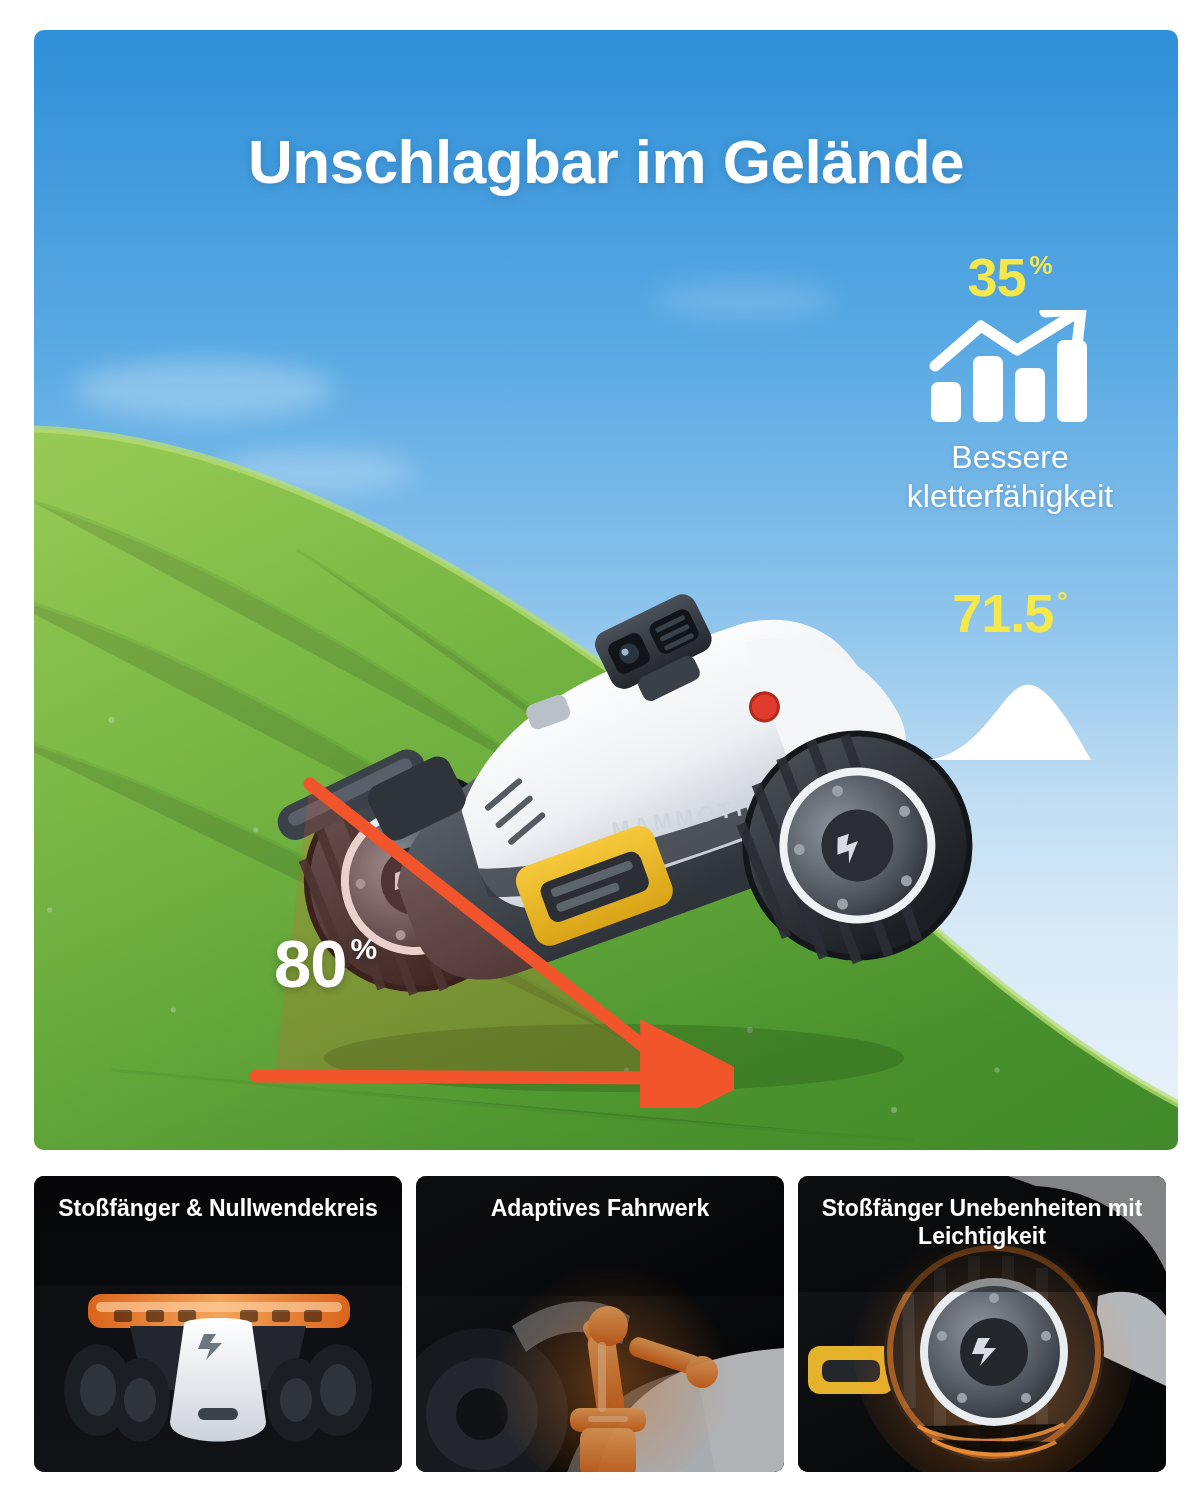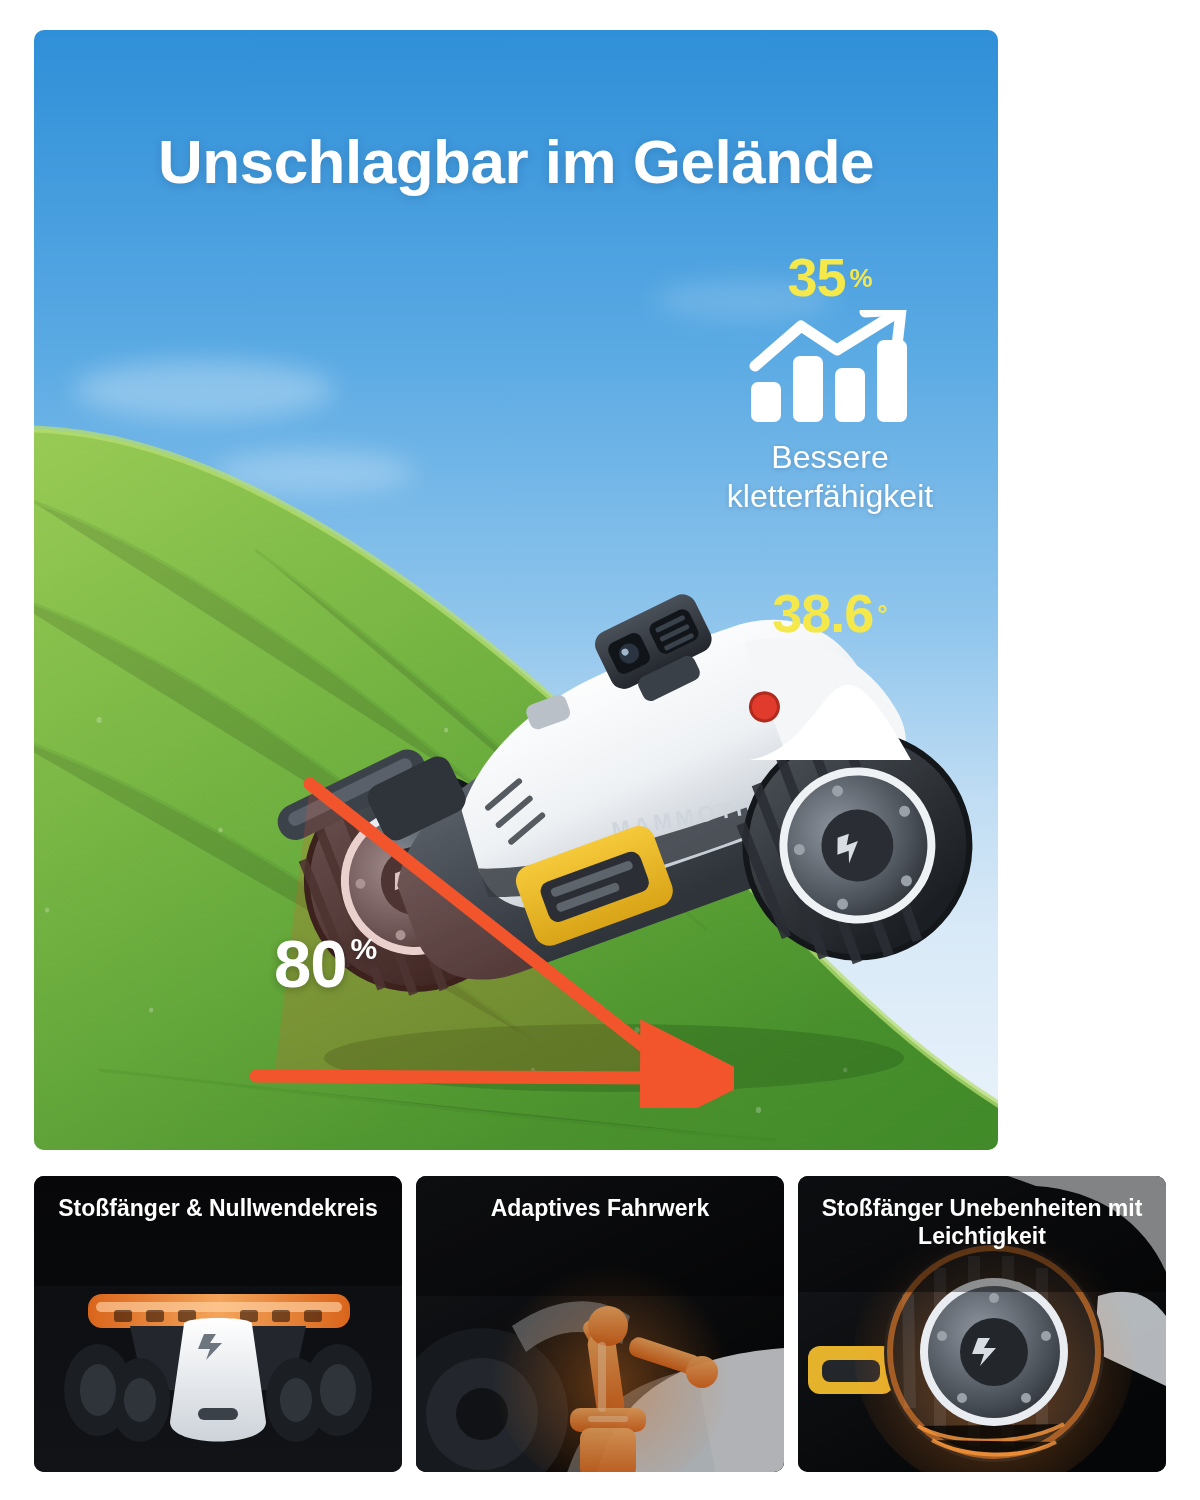--- a/index.html
+++ b/index.html
@@ -19,21 +19,21 @@
     width: 1200px;
     height: 1500px;
     background: #ffffff;
     box-sizing: border-box;
     padding: 30px 34px 30px 34px;
   }
 
   
   .hero {
     position: relative;
-    width: 964px;
+    width: 1144px;
     height: 1120px;
     border-radius: 10px;
     overflow: hidden;
     background: linear-gradient(180deg, #2f8fd8 0%, #59a9e3 28%, #8dc4ec 52%, #bedcf3 68%, #d8e9f7 80%, #eaf3fb 100%);
   }
 
   
   .cloud {
     position: absolute;
     background: rgba(255,255,255,0.55);
@@ -72,21 +72,21 @@
     position: absolute;
     right: 28px;
     top: 220px;
     width: 280px;
     text-align: center;
     color: #ffffff;
   }
   .stat { margin-bottom: 70px; }
   .stat .value-row {
     display: flex;
-    align-items: center;
+    align-items: flex-start;
     justify-content: center;
     line-height: 1;
     margin-bottom: 6px;
   }
   .stat .value {
     font-size: 54px;
     font-weight: bold;
     color: #f5e84a;
     letter-spacing: -1px;
   }
@@ -426,21 +426,21 @@
             </g>
             <path d="M10,56 L56,16 L92,40 L150,4" fill="none" stroke="#ffffff" stroke-width="11" stroke-linecap="round" stroke-linejoin="round"></path>
             <path d="M120,2 L156,0 L152,36" fill="none" stroke="#ffffff" stroke-width="11" stroke-linecap="round" stroke-linejoin="round"></path>
           </svg>
         </div>
         <div class="caption">Bessere kletterfähigkeit</div>
       </div>
 
       <div class="stat">
         <div class="value-row">
-          <span class="value">38.6</span>
+          <span class="value">71.5</span>
           <span class="unit">°</span>
         </div>
         <div class="icon-wrap">
           <svg width="170" height="96" viewBox="0 0 170 96">
             <path d="M4,92 C40,86 58,60 82,30 C104,4 122,12 166,92 Z" fill="#ffffff"></path>
           </svg>
         </div>
       </div>
 
     </div>

